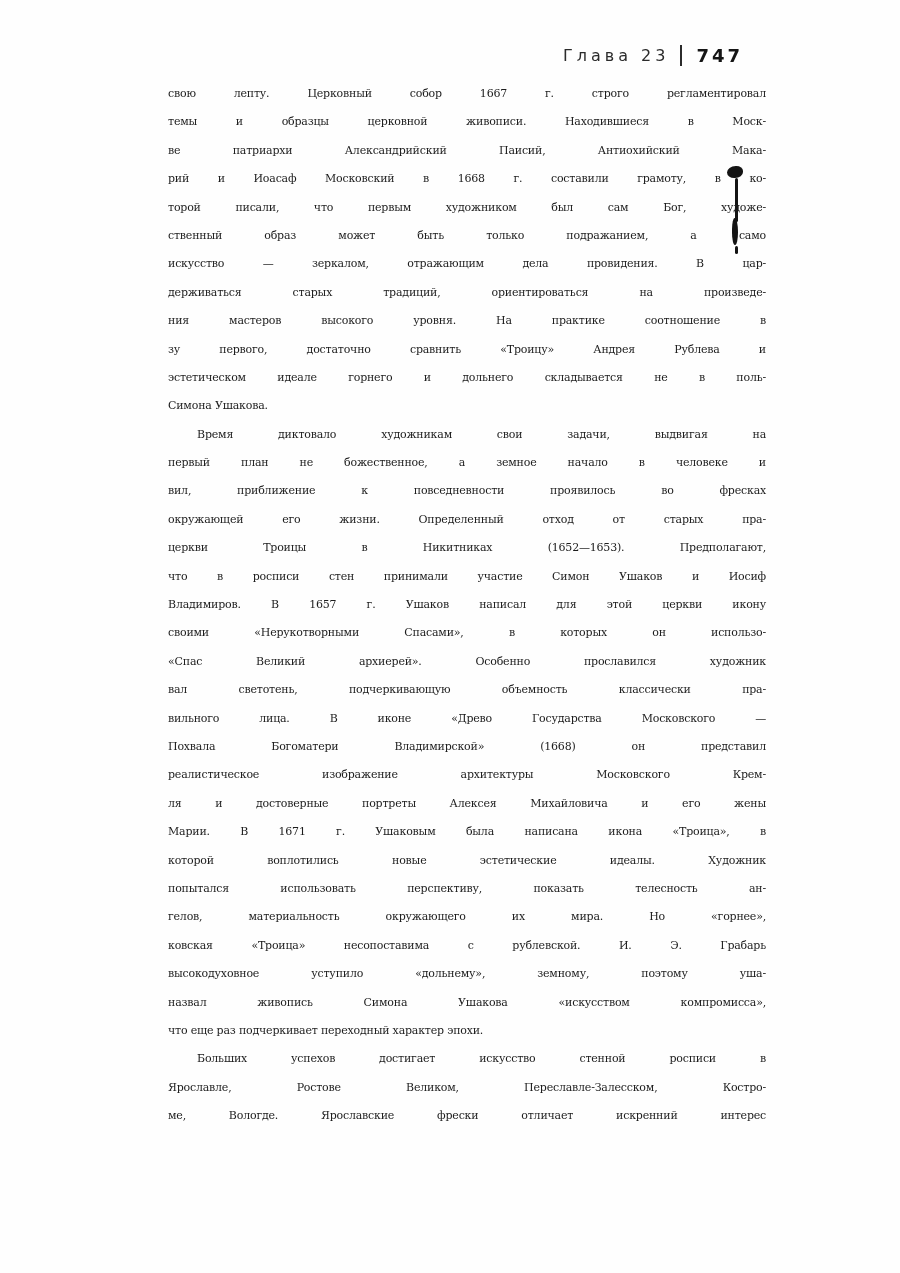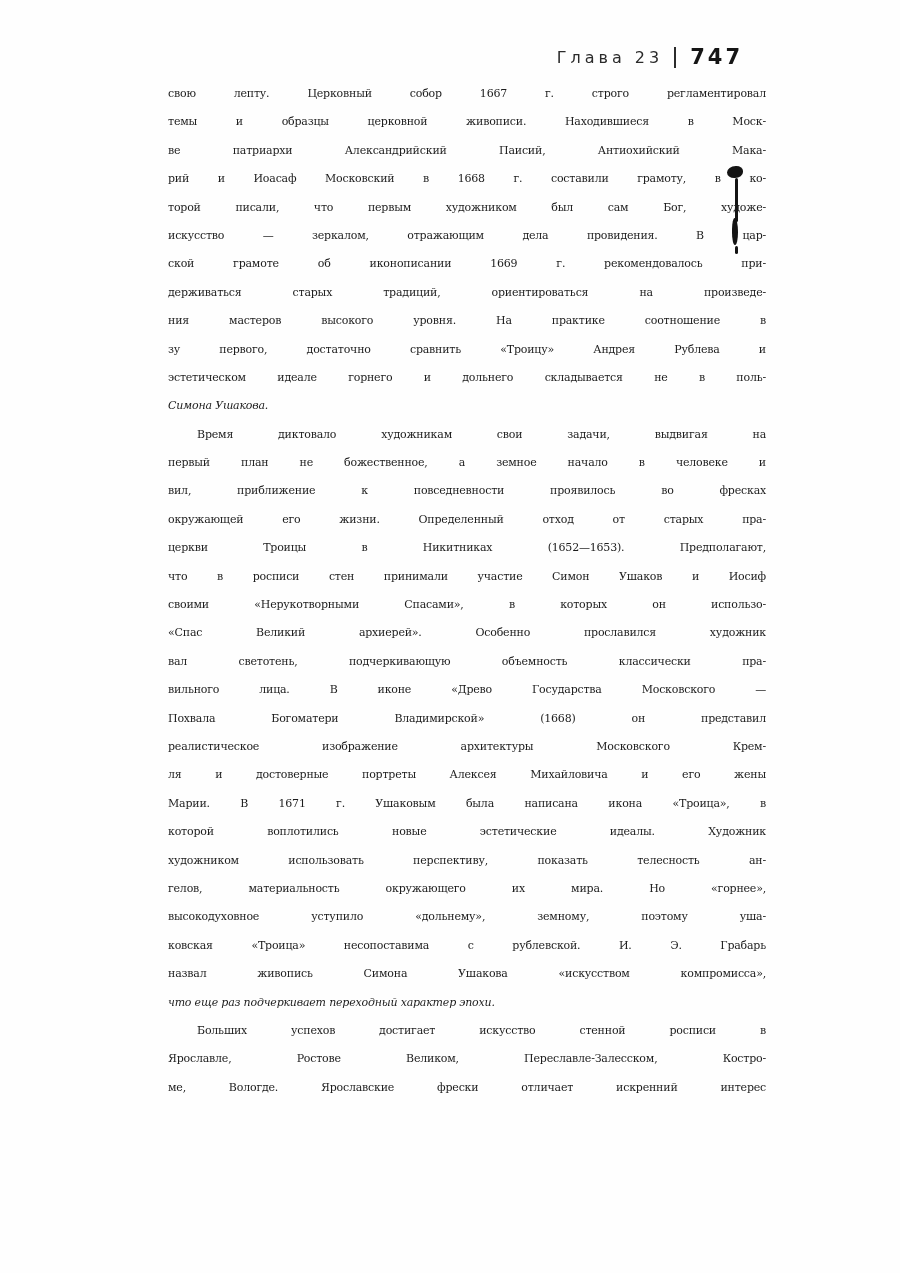--- a/index.html
+++ b/index.html
@@ -30,42 +30,42 @@
   }
   .head-divider {
     width: 2px;
     height: 21px;
     background: #2b2b2b;
     margin: 0 14px 0 11px;
   }
   .page-number {
     font-family: "DejaVu Sans", sans-serif;
     font-weight: bold;
-    font-size: 21px;
+    font-size: 18px;
     letter-spacing: 3px;
     color: #151515;
   }
   
   .text-block {
     position: absolute;
     left: 152px;
     top: 80px;
     width: 598px;
     font-size: 11px;
     letter-spacing: -0.2px;
     margin-left: 16px;
   }
   .line {
     height: 28.4px;
     line-height: 28.4px;
     text-align: justify;
     text-align-last: justify;
     overflow: visible;
   }
-  .line.flush { text-align-last: left; font-style: italic; }
+  .line.flush { text-align-last: left; }
   .line.indent { text-indent: 29px; }
   
   .smudge { position: absolute; background: #141414; }
   .smudge-blob {
     left: 727px; top: 166px; width: 16px; height: 12px;
     border-radius: 60% 45% 55% 50%;
     filter: blur(0.6px);
   }
   .smudge-streak-thin {
     left: 735px; top: 178px; width: 3px; height: 44px;
@@ -96,46 +96,47 @@
   <div class="smudge smudge-streak-thin"></div>
   <div class="smudge smudge-streak-thick"></div>
   <div class="smudge smudge-tail"></div>
 
   <div class="text-block">
       <div class="line">свою лепту. Церковный собор 1667 г. строго регламентировал</div>
       <div class="line">темы и образцы церковной живописи. Находившиеся в Моск-</div>
       <div class="line">ве патриархи Александрийский Паисий, Антиохийский Мака-</div>
       <div class="line">рий и Иоасаф Московский в 1668 г. составили грамоту, в ко-</div>
       <div class="line">торой писали, что первым художником был сам Бог, художе-</div>
+      <div class="line">ственный образ может быть только подражанием, а само</div>
       <div class="line">искусство — зеркалом, отражающим дела провидения. В цар-</div>
-      <div class="line">ской грамоте об иконописании 1669 г. рекомендовалось при-</div>
       <div class="line">держиваться старых традиций, ориентироваться на произведе-</div>
       <div class="line">ния мастеров высокого уровня. На практике соотношение в</div>
       <div class="line">зу первого, достаточно сравнить «Троицу» Андрея Рублева и</div>
       <div class="line">эстетическом идеале горнего и дольнего складывается не в поль-</div>
       <div class="line flush">Симона Ушакова.</div>
       <div class="line indent">Время диктовало художникам свои задачи, выдвигая на</div>
       <div class="line">первый план не божественное, а земное начало в человеке и</div>
       <div class="line">вил, приближение к повседневности проявилось во фресках</div>
       <div class="line">окружающей его жизни. Определенный отход от старых пра-</div>
       <div class="line">церкви Троицы в Никитниках (1652—1653). Предполагают,</div>
       <div class="line">что в росписи стен принимали участие Симон Ушаков и Иосиф</div>
+      <div class="line">Владимиров. В 1657 г. Ушаков написал для этой церкви икону</div>
       <div class="line">своими «Нерукотворными Спасами», в которых он использо-</div>
       <div class="line">«Спас Великий архиерей». Особенно прославился художник</div>
       <div class="line">вал светотень, подчеркивающую объемность классически пра-</div>
       <div class="line">вильного лица. В иконе «Древо Государства Московского —</div>
       <div class="line">Похвала Богоматери Владимирской» (1668) он представил</div>
       <div class="line">реалистическое изображение архитектуры Московского Крем-</div>
       <div class="line">ля и достоверные портреты Алексея Михайловича и его жены</div>
       <div class="line">Марии. В 1671 г. Ушаковым была написана икона «Троица», в</div>
       <div class="line">которой воплотились новые эстетические идеалы. Художник</div>
-      <div class="line">художником использовать перспективу, показать телесность ан-</div>
+      <div class="line">попытался использовать перспективу, показать телесность ан-</div>
       <div class="line">гелов, материальность окружающего их мира. Но «горнее»,</div>
+      <div class="line">ковская «Троица» несопоставима с рублевской. И. Э. Грабарь</div>
       <div class="line">высокодуховное уступило «дольнему», земному, поэтому уша-</div>
-      <div class="line">ковская «Троица» несопоставима с рублевской. И. Э. Грабарь</div>
       <div class="line">назвал живопись Симона Ушакова «искусством компромисса»,</div>
       <div class="line flush">что еще раз подчеркивает переходный характер эпохи.</div>
       <div class="line indent">Больших успехов достигает искусство стенной росписи в</div>
       <div class="line">Ярославле, Ростове Великом, Переславле-Залесском, Костро-</div>
       <div class="line">ме, Вологде. Ярославские фрески отличает искренний интерес</div>
     </div>
 
 </div>
 
 </body></html>

